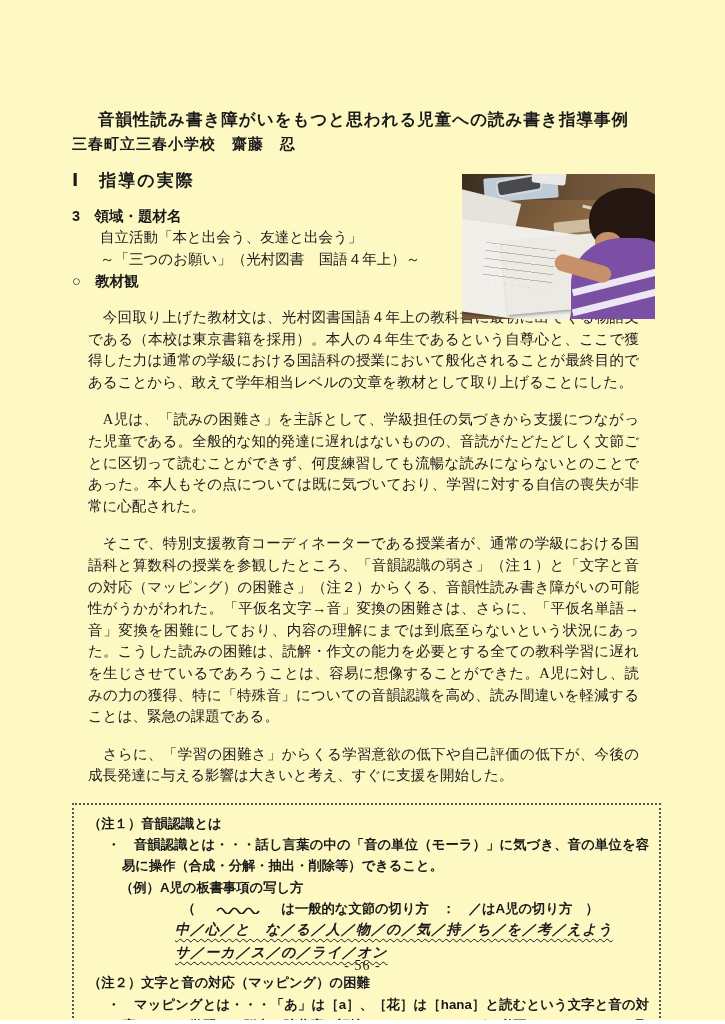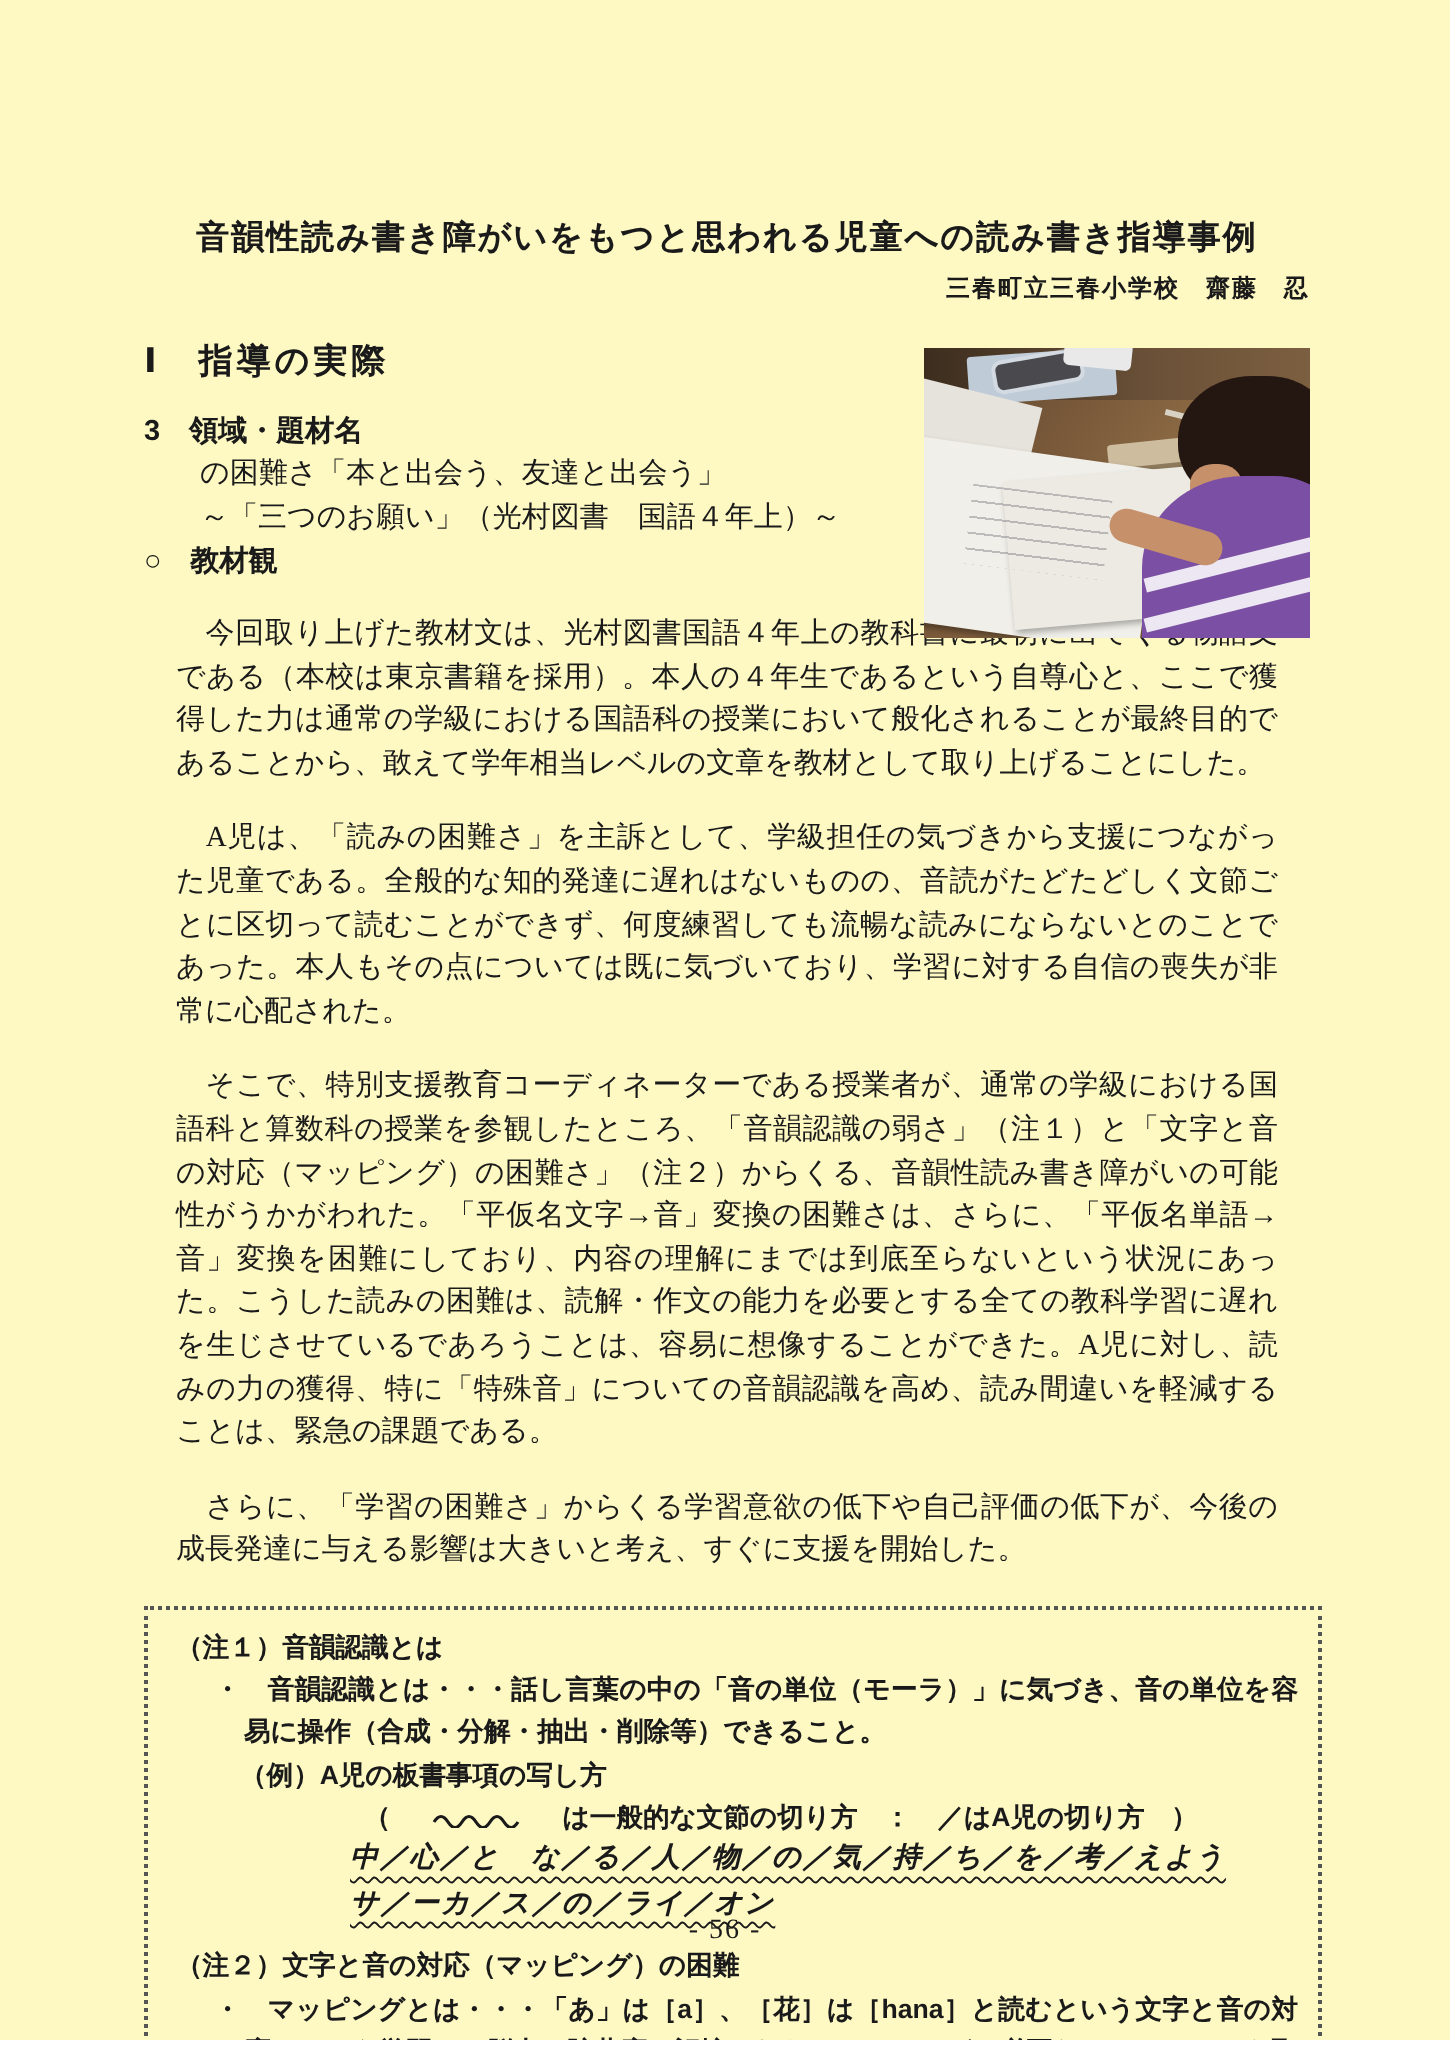--- a/index.html
+++ b/index.html
@@ -18,24 +18,23 @@
     margin-top: 108px;
     text-align: center;
     font-family: "Liberation Sans", "DejaVu Sans", sans-serif;
     font-weight: bold;
     font-size: 16.5px;
     letter-spacing: 1px;
     line-height: 22px;
   }
   .doc-author {
     margin-top: 3px;
-    text-align: right;
-    font-family: "Liberation Sans", "DejaVu Sans", sans-serif;
-    font-weight: bold;
-    font-size: 12px;
+    font-family: "Liberation Sans", "DejaVu Sans", sans-serif;
+    font-weight: bold;
+    font-size: 15px;
     letter-spacing: 1px;
     line-height: 22px;
   }
   .h-roman {
     margin-top: 15px;
     font-family: "Liberation Sans", "DejaVu Sans", sans-serif;
     font-weight: bold;
     font-size: 17px;
     letter-spacing: 2px;
     line-height: 22px;
@@ -168,21 +167,21 @@
 
 <div class="page">
 
   <div class="content">
     <div class="doc-title">音韻性読み書き障がいをもつと思われる児童への読み書き指導事例</div>
     <div class="doc-author">三春町立三春小学校　齋藤　忍</div>
 
     <div class="h-roman">Ⅰ　指導の実際</div>
 
     <div class="h-num">3　領域・題材名</div>
-    <div class="indent-line">の困難さ「本と出会う、友達と出会う」</div>
+    <div class="indent-line">自立活動「本と出会う、友達と出会う」</div>
     <div class="indent-line">～「三つのお願い」（光村図書　国語４年上）～</div>
 
 
     <div class="h-circle">○　教材観</div>
     <p class="body">　今回取り上げた教材文は、光村図書国語４年上の教科書に最初に出てくる物語文である（本校は東京書籍を採用）。本人の４年生であるという自尊心と、ここで獲得した力は通常の学級における国語科の授業において般化されることが最終目的であることから、敢えて学年相当レベルの文章を教材として取り上げることにした。</p>
 
     <p class="body">　A児は、「読みの困難さ」を主訴として、学級担任の気づきから支援につながった児童である。全般的な知的発達に遅れはないものの、音読がたどたどしく文節ごとに区切って読むことができず、何度練習しても流暢な読みにならないとのことであった。本人もその点については既に気づいており、学習に対する自信の喪失が非常に心配された。</p>
     <p class="body">　そこで、特別支援教育コーディネーターである授業者が、通常の学級における国語科と算数科の授業を参観したところ、「音韻認識の弱さ」（注１）と「文字と音の対応（マッピング）の困難さ」（注２）からくる、音韻性読み書き障がいの可能性がうかがわれた。「平仮名文字→音」変換の困難さは、さらに、「平仮名単語→音」変換を困難にしており、内容の理解にまでは到底至らないという状況にあった。こうした読みの困難は、読解・作文の能力を必要とする全ての教科学習に遅れを生じさせているであろうことは、容易に想像することができた。A児に対し、読みの力の獲得、特に「特殊音」についての音韻認識を高め、読み間違いを軽減することは、緊急の課題である。</p>
     <p class="body">　さらに、「学習の困難さ」からくる学習意欲の低下や自己評価の低下が、今後の成長発達に与える影響は大きいと考え、すぐに支援を開始した。</p>
 

